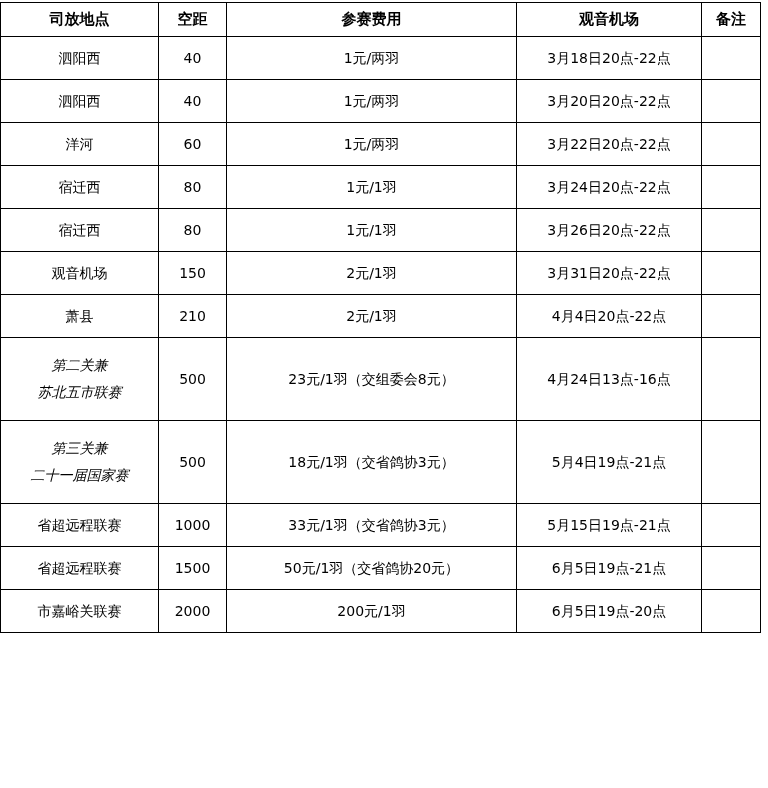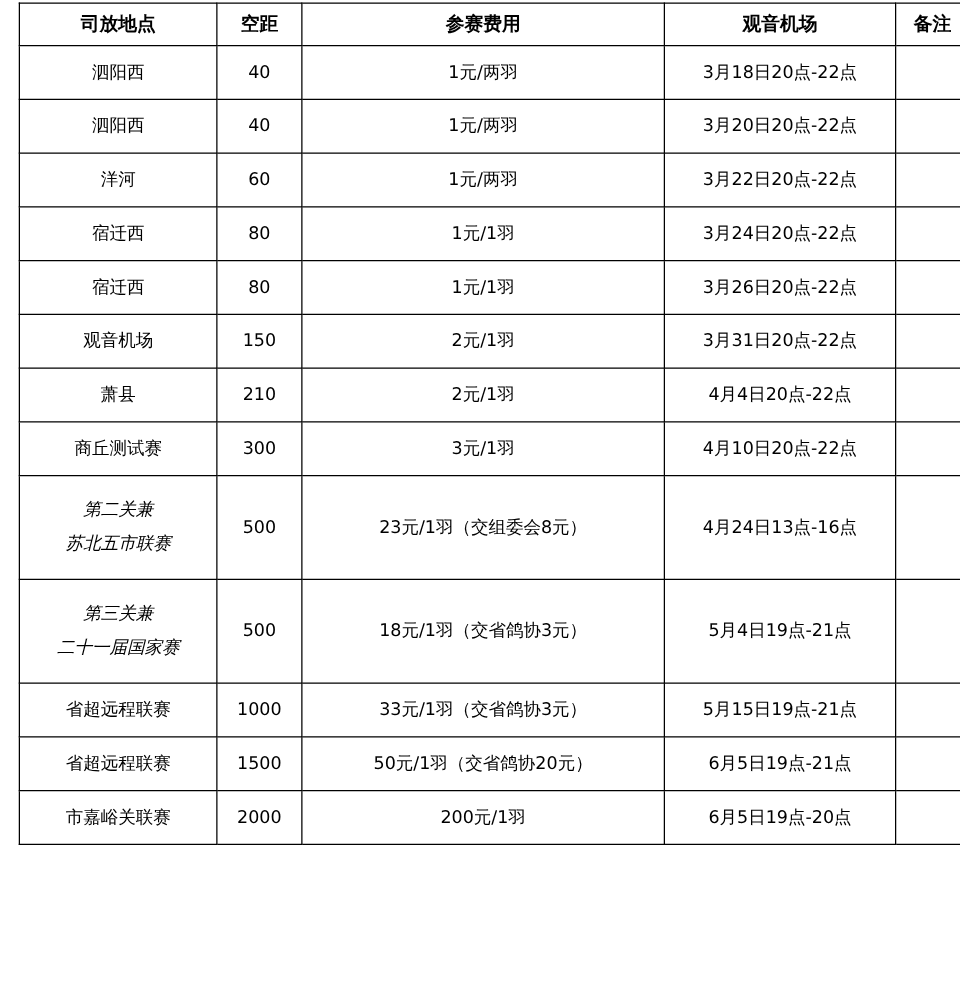--- a/index.html
+++ b/index.html
@@ -10,21 +10,21 @@
   body {
     width: 768px;
     height: 788px;
     font-family: "DejaVu Sans", "Liberation Sans", sans-serif;
     color: #000000;
   }
   .sheet {
     width: 768px;
     height: 788px;
     box-sizing: border-box;
-    padding: 2px 4px 0 15px;
+    padding: 2px 4px 0 0;
   }
   table.race-table {
     border-collapse: collapse;
     width: 760px;
     table-layout: fixed;
   }
   table.race-table th,
   table.race-table td {
     border: 1px solid #000000;
     text-align: center;
@@ -120,27 +120,20 @@
         <td>3月31日20点-22点</td>
         <td></td>
       </tr>
       <tr>
         <td>萧县</td>
         <td>210</td>
         <td>2元/1羽</td>
         <td>4月4日20点-22点</td>
         <td></td>
       </tr>
-      <tr>
-        <td>商丘测试赛</td>
-        <td>300</td>
-        <td>3元/1羽</td>
-        <td>4月10日20点-22点</td>
-        <td></td>
-      </tr>
       <tr class="tall">
         <td class="two-line">
           <span>第二关兼</span>
           <span>苏北五市联赛</span>
         </td>
         <td>500</td>
         <td>23元/1羽（交组委会8元）</td>
         <td>4月24日13点-16点</td>
         <td></td>
       </tr>

